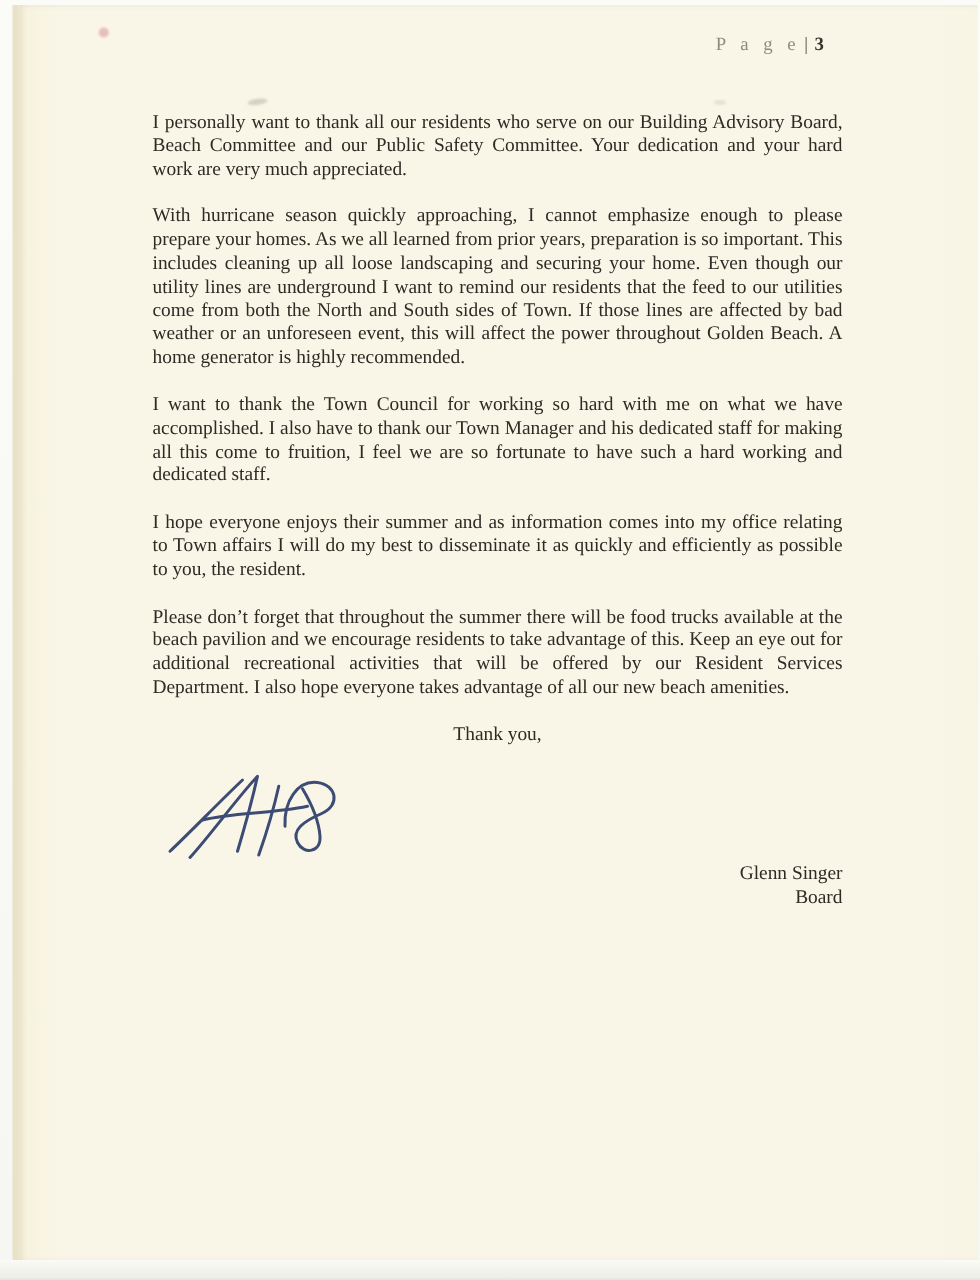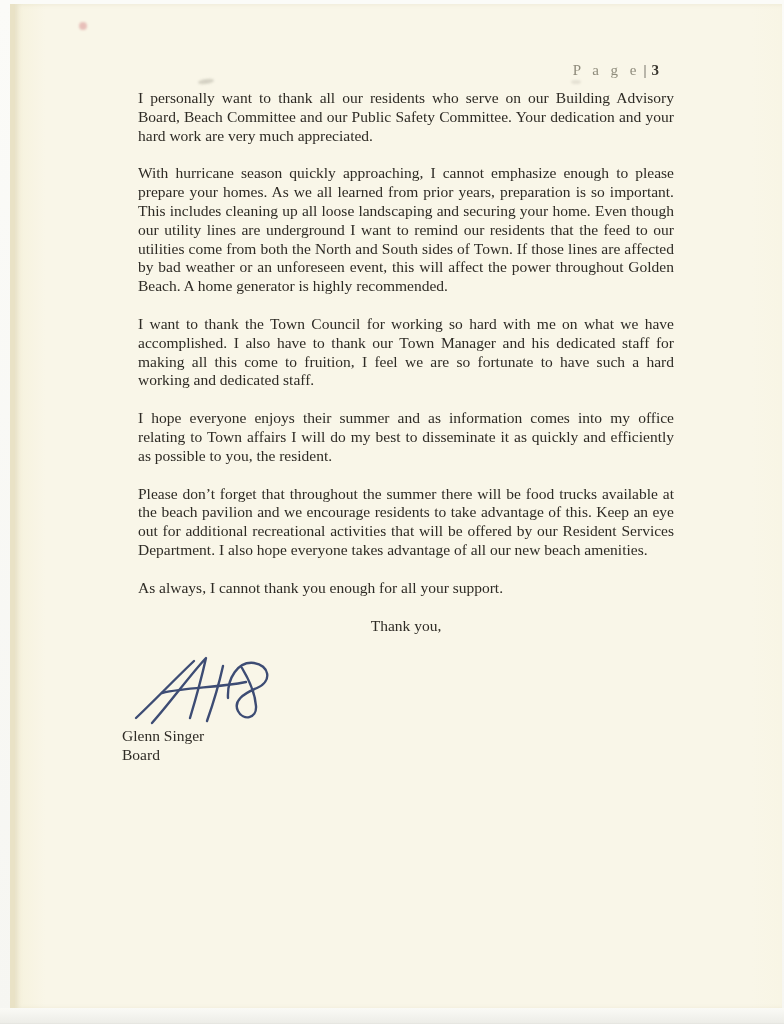--- a/index.html
+++ b/index.html
@@ -20,45 +20,45 @@
   }
   .sheet {
     position: absolute;
     left: 10px; top: 4px; right: 2px; bottom: 15px;
     background: linear-gradient(90deg, #f6f2dd 0%, #f9f6e8 4%, #f9f6e8 96%, #f8f5e5 100%);
     border-left: 5px solid #e9e2c6;
     box-shadow: inset 3px 0 4px rgba(190,180,140,0.25);
   }
   .page-header {
     position: absolute;
-    top: 58px; right: 122px;
+    top: 24px; right: 122px;
     font-size: 15px;
     color: #8f8c7c;
     letter-spacing: 4px;
     white-space: nowrap;
   }
   .page-header .page-num {
     color: #38352e;
     font-weight: bold;
     letter-spacing: 1px;
   }
   .page-header .sep { color: #55524a; font-weight: normal; margin: 0 1px 0 3px; }
   .letter-body {
     position: absolute;
     left: 107px; top: 85px;
     width: 552px;
     font-size: 15.5px;
     line-height: 18.8px;
     color: #2e2b25;
     text-align: justify;
   }
-  .letter-body p { margin: 0 0 19px 16px; }
+  .letter-body p { margin: 0 0 19px 0; }
   .closing { margin-top: 34px; margin-bottom: 0; text-align: center; }
   .signature-svg { display: block; margin: 0 0 0 10px; }
-  .signer { line-height: 19px; text-align: left; }
+  .signer { line-height: 19px; text-align: right; }
   .artifact-dot {
     position: absolute; left: 64px; top: 18px;
     width: 8px; height: 8px; border-radius: 50%;
     background: rgba(205, 110, 115, 0.40);
     filter: blur(1px);
   }
   .artifact-smudge {
     position: absolute; left: 183px; top: 75px;
     width: 16px; height: 5px; border-radius: 50%;
     background: rgba(120, 115, 100, 0.28);
@@ -86,21 +86,20 @@
     <div class="page-header">
       <span>P a g e</span><span class="sep">|</span><span class="page-num">3</span>
     </div>
 
     <div class="letter-body">
       <p>I personally want to thank all our residents who serve on our Building Advisory Board, Beach Committee and our Public Safety Committee. Your dedication and your hard work are very much appreciated.</p>
       <p>With hurricane season quickly approaching, I cannot emphasize enough to please prepare your homes. As we all learned from prior years, preparation is so important.  This includes cleaning up all loose landscaping and securing your home.  Even though our utility lines are underground I want to remind our residents that the feed to our utilities come from both the North and South sides of Town. If those lines are affected by bad weather or an unforeseen event, this will affect the power throughout Golden Beach.  A home generator is highly recommended.</p>
       <p>I want to thank the Town Council for working so hard with me on what we have accomplished.  I also have to thank our Town Manager and his dedicated staff for making all this come to fruition, I feel we are so fortunate to have such a hard working and dedicated staff.</p>
       <p>I hope everyone enjoys their summer and as information comes into my office relating to Town affairs I will do my best to disseminate it as quickly and efficiently as possible to you, the resident.</p>
       <p>Please don’t forget that throughout the summer there will be food trucks available at the beach pavilion and we encourage residents to take advantage of this. Keep an eye out for additional recreational activities that will be offered by our Resident Services Department. I also hope everyone takes advantage of all our new beach amenities.</p>
-      <p>As always, I cannot thank you enough for all your support.</p>
 
       <p class="closing">Thank you,</p>
 
       <svg class="signature-svg" width="150" height="72" viewBox="0 0 150 72" fill="none" stroke="#3d4c74" stroke-width="2.4" stroke-linecap="round" stroke-linejoin="round">
         <path d="M4 64 C 22 47, 44 24, 62 7"></path>
         <path d="M20 69 C 38 49, 58 21, 74 4 C 70 22, 64 44, 58 64"></path>
         <path d="M30 39 C 55 33, 85 34, 114 28"></path>
         <path d="M91 12 C 87 30, 81 50, 75 67"></path>
         <path d="M96 44 C 95 24, 106 7, 122 9 C 137 11, 141 27, 125 34 C 111 40, 101 47, 106 57 C 111 67, 125 65, 124 52 C 123 38, 116 24, 110 14"></path>
       </svg>

